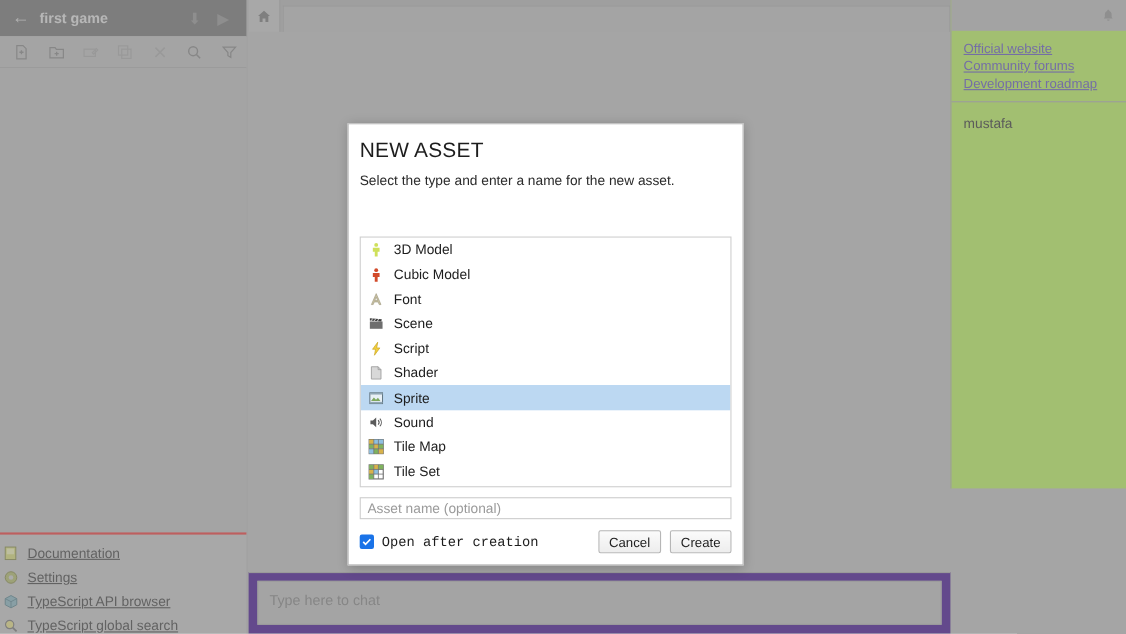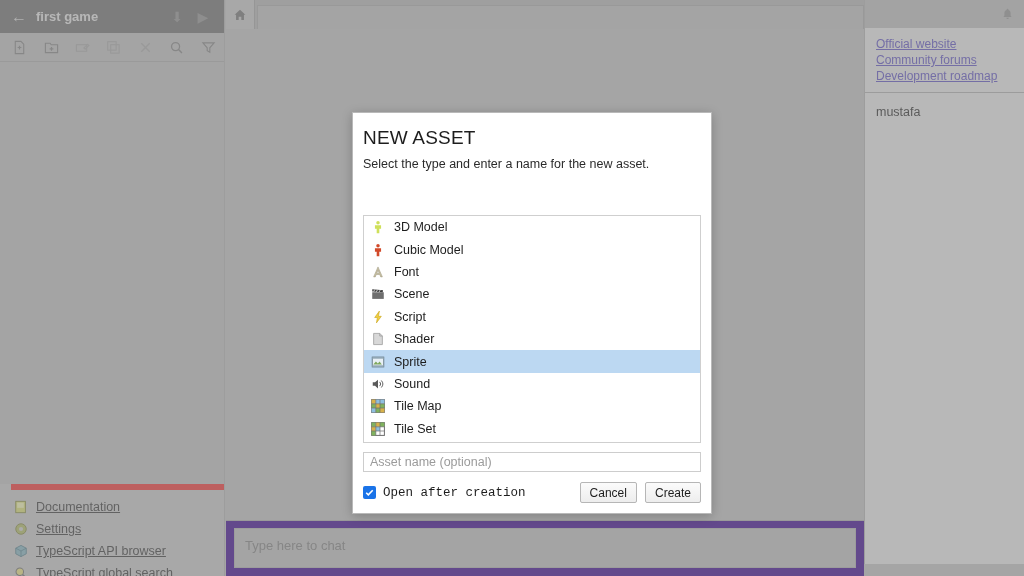--- a/index.html
+++ b/index.html
@@ -95,26 +95,26 @@
     position: absolute;
     top: 62px;
     left: 0;
     right: 0;
     bottom: 92px;
     background: #c2c2c2;
   }
 
   .sidebar-links {
     position: absolute;
-    left: 11px;
+    left: 0;
     right: 0;
     bottom: 0;
     height: 92px;
     background: #c9c9c9;
-    border-top: 6px solid #ef4444;
+    border-top: 2px solid #ef4444;
     padding: 6px 0 0 2px;
     box-sizing: border-box;
   }
   .side-link {
     display: flex;
     align-items: center;
     height: 22px;
     cursor: pointer;
   }
   .side-link .slabel {
@@ -195,22 +195,22 @@
     outline: none;
     resize: none;
   }
   .chat-input::placeholder { color: #8a8a8a; }
 
   
   .right-sidebar {
     position: absolute;
     right: 0; top: 0;
     width: 160px;
-    height: 564px;
-    background: #e5e5e5;
+    height: 444px;
+    background: #bef264;
     border-left: 1px solid #b4b4b4;
     box-sizing: border-box;
   }
   .notif-bar {
     height: 28px;
     background: #c0c0c0;
     display: flex;
     align-items: center;
     justify-content: flex-end;
     padding-right: 10px;
@@ -232,21 +232,21 @@
     padding: 12px 0 0 11px;
   }
   .user-name {
     font-size: 12.5px;
     color: #3c3c3c;
   }
 
   
   .modal {
     position: absolute;
-    left: 352px;
+    left: 316px;
     top: 112px;
     width: 360px;
     background: #ffffff;
     border: 1px solid #b9b9b9;
     box-shadow: 0 2px 10px rgba(0,0,0,0.22);
     z-index: 100;
     box-sizing: border-box;
     padding: 10px 10px 10px 10px;
   }
   .modal-title {

